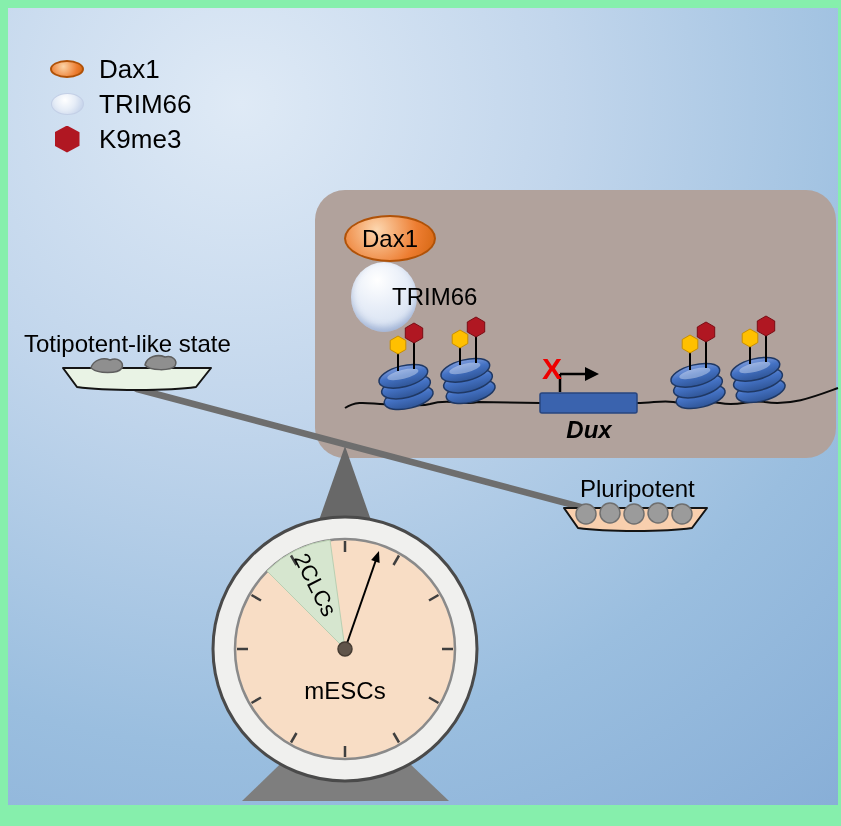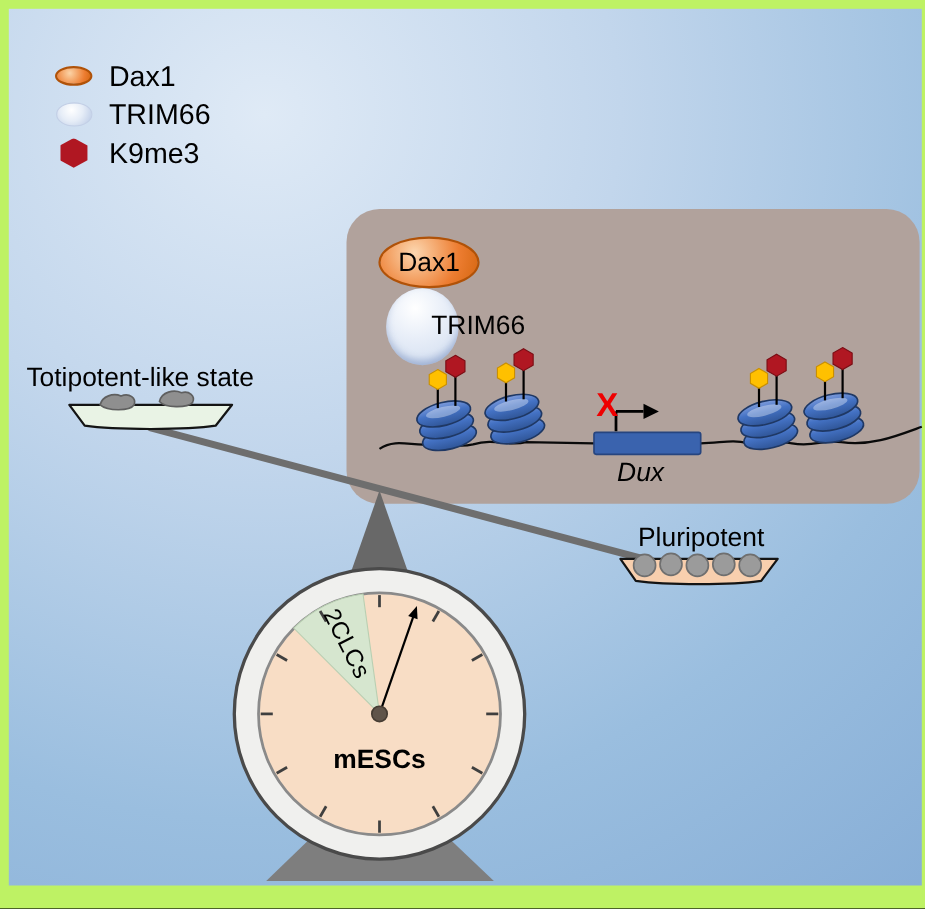--- a/index.html
+++ b/index.html
@@ -1,17 +1,17 @@
 <!DOCTYPE html>
 <html style="--dax1: #ED7D31; --trim66: #DDE6F4; --k9me3: #B01722; --k18ac: #FFC000; --nucleosome: #4472C4; --gene: #3A63AE; --panel: #B1A29C; --left_pan: #E9F3E5; --right_pan: #F8CFAE; --gauge_face: #F8DDC5; --sector: #D6E6CF;"><head>
 <meta charset="utf-8">
 <style>
   html,body{margin:0;padding:0;background:#000;}
   .scene{
-    position:relative;width:841px;height:826px;background:#bef264;
+    position:relative;width:841px;height:826px;background:#86efac;
     font-family:"Liberation Sans",sans-serif;overflow:hidden;color:#000;
   }
   .canvas{
     position:absolute;left:8px;top:8px;right:3px;bottom:21px;
     background:radial-gradient(130% 130% at 28% 12%, #dfeaf6 0%, #c2d6ec 30%, #9abedf 62%, #7fa7d3 100%);
   }
   .art{position:absolute;left:0;top:0;width:841px;height:826px;}
   .panel{
     position:absolute;left:315px;top:190px;width:521px;height:268px;
     border-radius:30px;background:var(--panel,#b1a29c);
@@ -39,26 +39,26 @@
     background:radial-gradient(circle at 35% 30%, #fcd7b0, var(--dax1,#ED7D31) 62%, #d3650f);
     border:2px solid #b05208;box-sizing:border-box;
     display:flex;align-items:center;justify-content:center;font-size:24px;
   }
   .trim66-bubble{
     position:absolute;left:351px;top:262px;width:66px;height:70px;border-radius:50%;
     background:radial-gradient(circle at 40% 26%, #ffffff, #e8eef8 42%, var(--trim66,#DDE6F4) 65%, #aec1e2 100%);
     box-shadow:inset 0 -4px 7px rgba(110,135,185,.45);
   }
   .trim66-label{left:392px;top:283px;font-size:24px;}
-  .dux-label{left:561px;top:416px;width:56px;text-align:left;font-size:24px;font-style:italic;}
+  .dux-label{left:561px;top:416px;width:56px;text-align:center;font-size:24px;font-style:italic;font-weight:bold;}
   .x-mark{left:542px;top:352px;font-size:30px;font-weight:700;color:#ee0000;}
   .totipotent-label{left:24px;top:330px;font-size:24px;}
   .pluripotent-label{left:580px;top:475px;font-size:24px;}
   .sector-label{left:268px;top:572px;width:94px;text-align:center;font-size:22px;transform:rotate(63deg);}
-  .mescs-label{left:293px;top:677px;width:104px;text-align:center;font-size:24px;font-weight:bold;}
+  .mescs-label{left:293px;top:677px;width:104px;text-align:center;font-size:24px;}
 </style>
 </head>
 <body>
 
 <div class="scene">
   <div class="canvas"></div>
 
   <div class="panel"></div>
 
   <svg class="art" width="841" height="826" viewBox="0 0 841 826" xmlns="http://www.w3.org/2000/svg">

